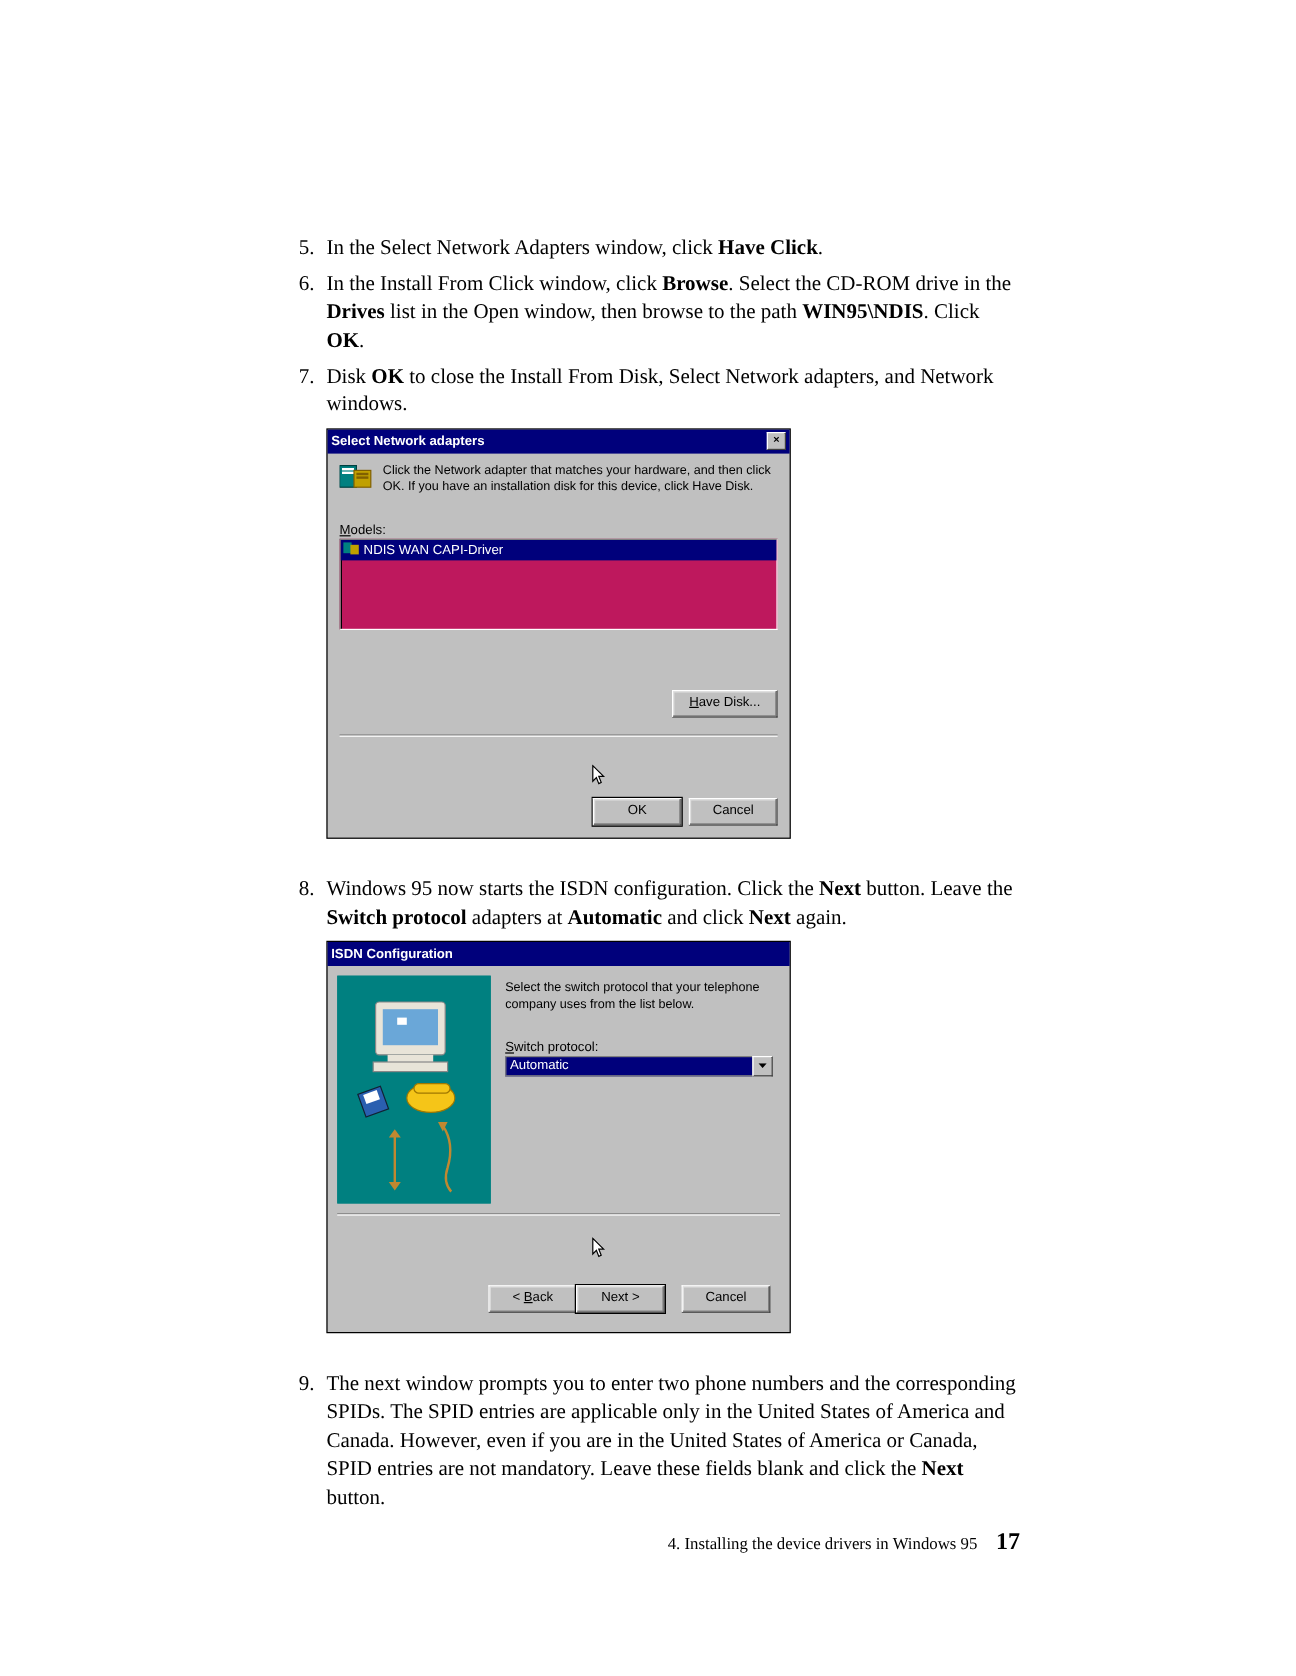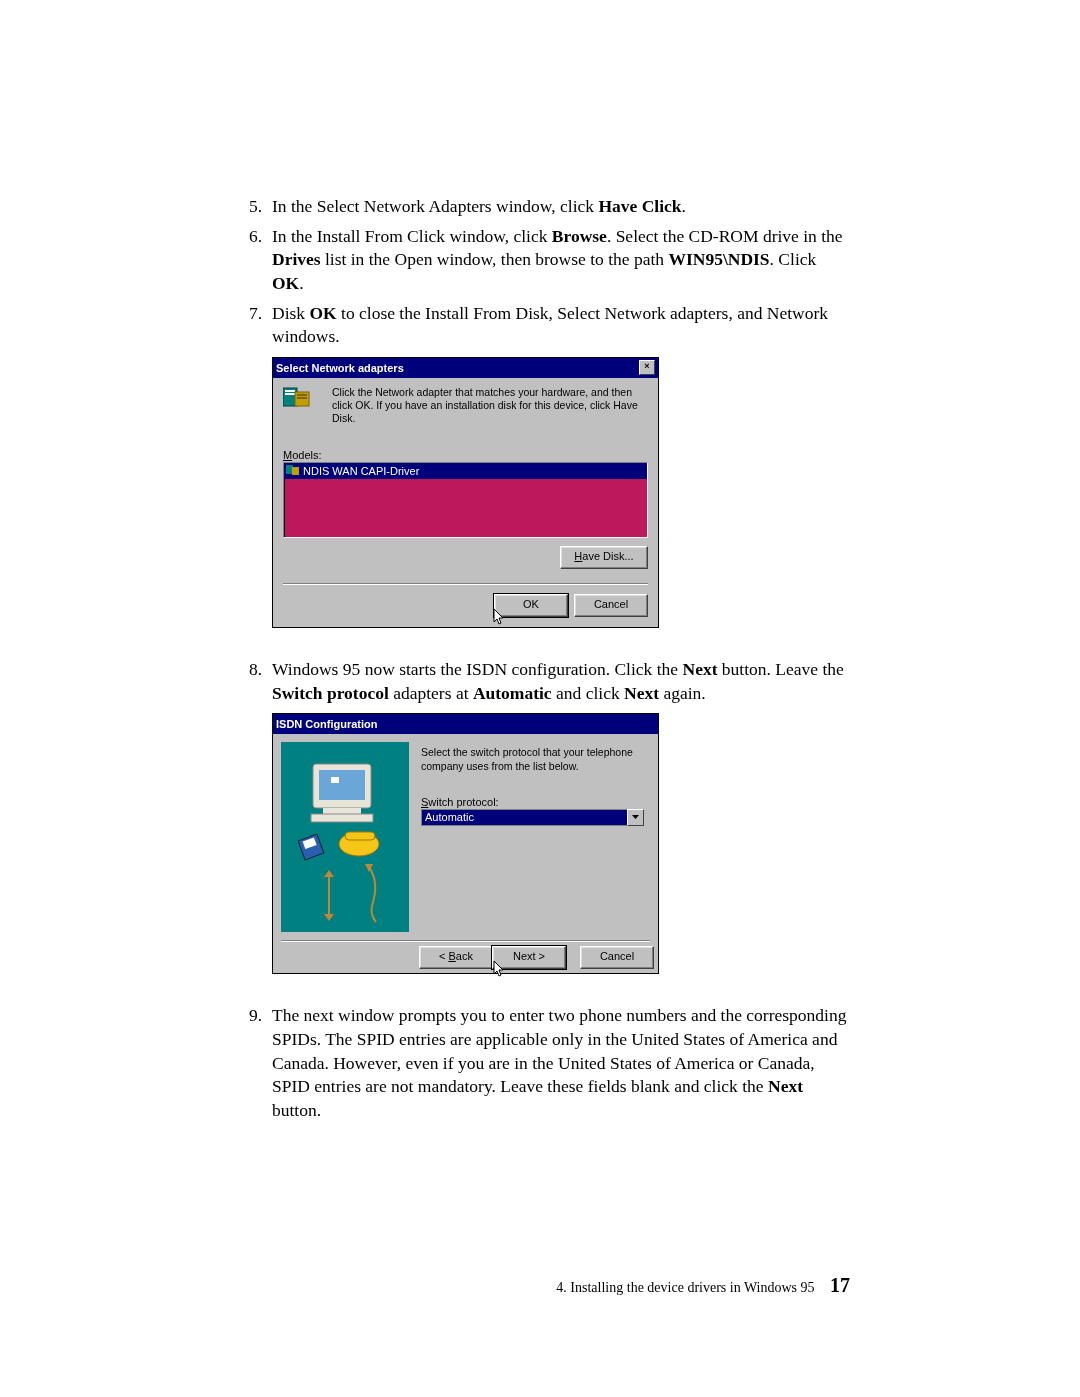--- a/index.html
+++ b/index.html
@@ -7,21 +7,21 @@
   .list{margin:0;padding:0;list-style:none;}
   .list li{display:flex;font-size:17.5px;line-height:1.35;margin-bottom:6px;}
   .list li .num{width:32px;flex:0 0 32px;text-align:right;padding-right:10px;}
   .list li .txt{flex:1;}
   b{font-weight:bold;}
   .shot{margin:8px 0 30px 42px;}
   .win{border:1px solid #000;background:#c0c0c0;font-family:"MS Sans Serif",Tahoma,Arial,sans-serif;font-size:11px;color:#000;}
   .titlebar{background:linear-gradient(#00007b,#00007b);color:#fff;font-weight:bold;padding:2px 3px;display:flex;align-items:center;height:16px;}
   .titlebar .spacer{flex:1;}
   .closebtn{width:14px;height:13px;background:#c0c0c0;border:1px solid #fff;border-right-color:#404040;border-bottom-color:#404040;color:#000;font-size:9px;line-height:11px;text-align:center;font-weight:bold;}
-  .w95btn{background:#c0c0c0;border:1px solid #fff;border-right-color:#404040;border-bottom-color:#404040;box-shadow:inset -1px -1px 0 #808080,inset 1px 1px 0 #dfdfdf;font-family:inherit;font-size:11px;text-align:center;}
+  .w95btn{background:#c0c0c0;border:1px solid #fff;border-right-color:#404040;border-bottom-color:#404040;box-shadow:inset -1px -1px 0 #808080,inset 1px 1px 0 #dfdfdf;font-family:inherit;font-size:11px;text-align:center;margin-top:42px;}
   .w95btn.default{box-shadow:inset -1px -1px 0 #808080,inset 1px 1px 0 #dfdfdf,0 0 0 1px #000;}
   .sunken{border:1px solid #808080;border-right-color:#fff;border-bottom-color:#fff;background:#be185d;box-shadow:inset 1px 1px 0 #000;}
   .etched-line{border-top:1px solid #808080;border-bottom:1px solid #fff;height:0;}
   .dropdown{display:flex;}
   .dropdown .field{flex:1;background:#00007b;color:#fff;border:1px solid #808080;border-right:none;padding:1px 3px;}
   .dropdown .arrow{width:15px;border:1px solid #fff;border-right-color:#404040;border-bottom-color:#404040;background:#c0c0c0;display:flex;align-items:center;justify-content:center;}
   .dropdown .arrow svg{display:block;}
   .cursor{position:absolute;width:14px;height:18px;}
   .footer{position:absolute;bottom:100px;right:230px;font-size:14px;}
   .footer .pg{font-weight:bold;font-size:20px;margin-left:12px;}
@@ -52,21 +52,21 @@
   </ol>
 
   <div class="shot">
     <div class="win" style="width:385px;">
       <div class="titlebar">
         <span>Select Network adapters</span>
         <span class="spacer"></span>
         <span class="closebtn">×</span>
       </div>
       <div style="padding:8px 10px 10px 10px;">
-        <div style="display:flex;gap:21px;">
+        <div style="display:flex;gap:8px;">
           <div style="width:28px;height:24px;flex:0 0 28px;">
             <svg viewBox="0 0 28 24" width="28" height="24">
               <rect x="0" y="2" width="14" height="18" fill="#008080" stroke="#004040"></rect>
               <rect x="2" y="4" width="10" height="2" fill="#fff"></rect>
               <rect x="2" y="7" width="10" height="2" fill="#fff"></rect>
               <rect x="12" y="6" width="14" height="14" fill="#c0a000" stroke="#806000"></rect>
               <rect x="14" y="8" width="10" height="2" fill="#806000"></rect>
               <rect x="14" y="11" width="10" height="2" fill="#806000"></rect>
             </svg>
           </div>
@@ -147,21 +147,21 @@
             <div class="field">Automatic</div>
             <div class="arrow">
               <svg width="7" height="4" viewBox="0 0 7 4">
                   <path d="M0 0 L7 0 L3.5 4 Z" fill="#000"></path>
                 </svg>
             </div>
           </div>
         </div>
       </div>
       <div class="etched-line" style="margin:0 8px;"></div>
-      <div style="display:flex;justify-content:flex-end;gap:0;padding:4px;position:relative;">
+      <div style="display:flex;justify-content:flex-end;gap:0;padding:16px;position:relative;">
         <div class="w95btn" style="width:72px;height:21px;line-height:19px;"><span>&lt; </span><span style="text-decoration:underline;">B</span><span>ack</span></div>
         <div class="w95btn default" style="width:72px;height:21px;line-height:19px;margin-left:-1px;">Next &gt;</div>
         <div class="w95btn" style="width:72px;height:21px;line-height:19px;margin-left:14px;">Cancel</div>
         <div class="cursor" style="left:220px;top:18px;">
           <svg viewBox="0 0 14 18" width="14" height="18">
               <path d="M1 1 L1 14 L4 11 L6 16 L8 15 L6 10 L10 10 Z" fill="#fff" stroke="#000" stroke-width="1"></path>
             </svg>
         </div>
       </div>
     </div>

